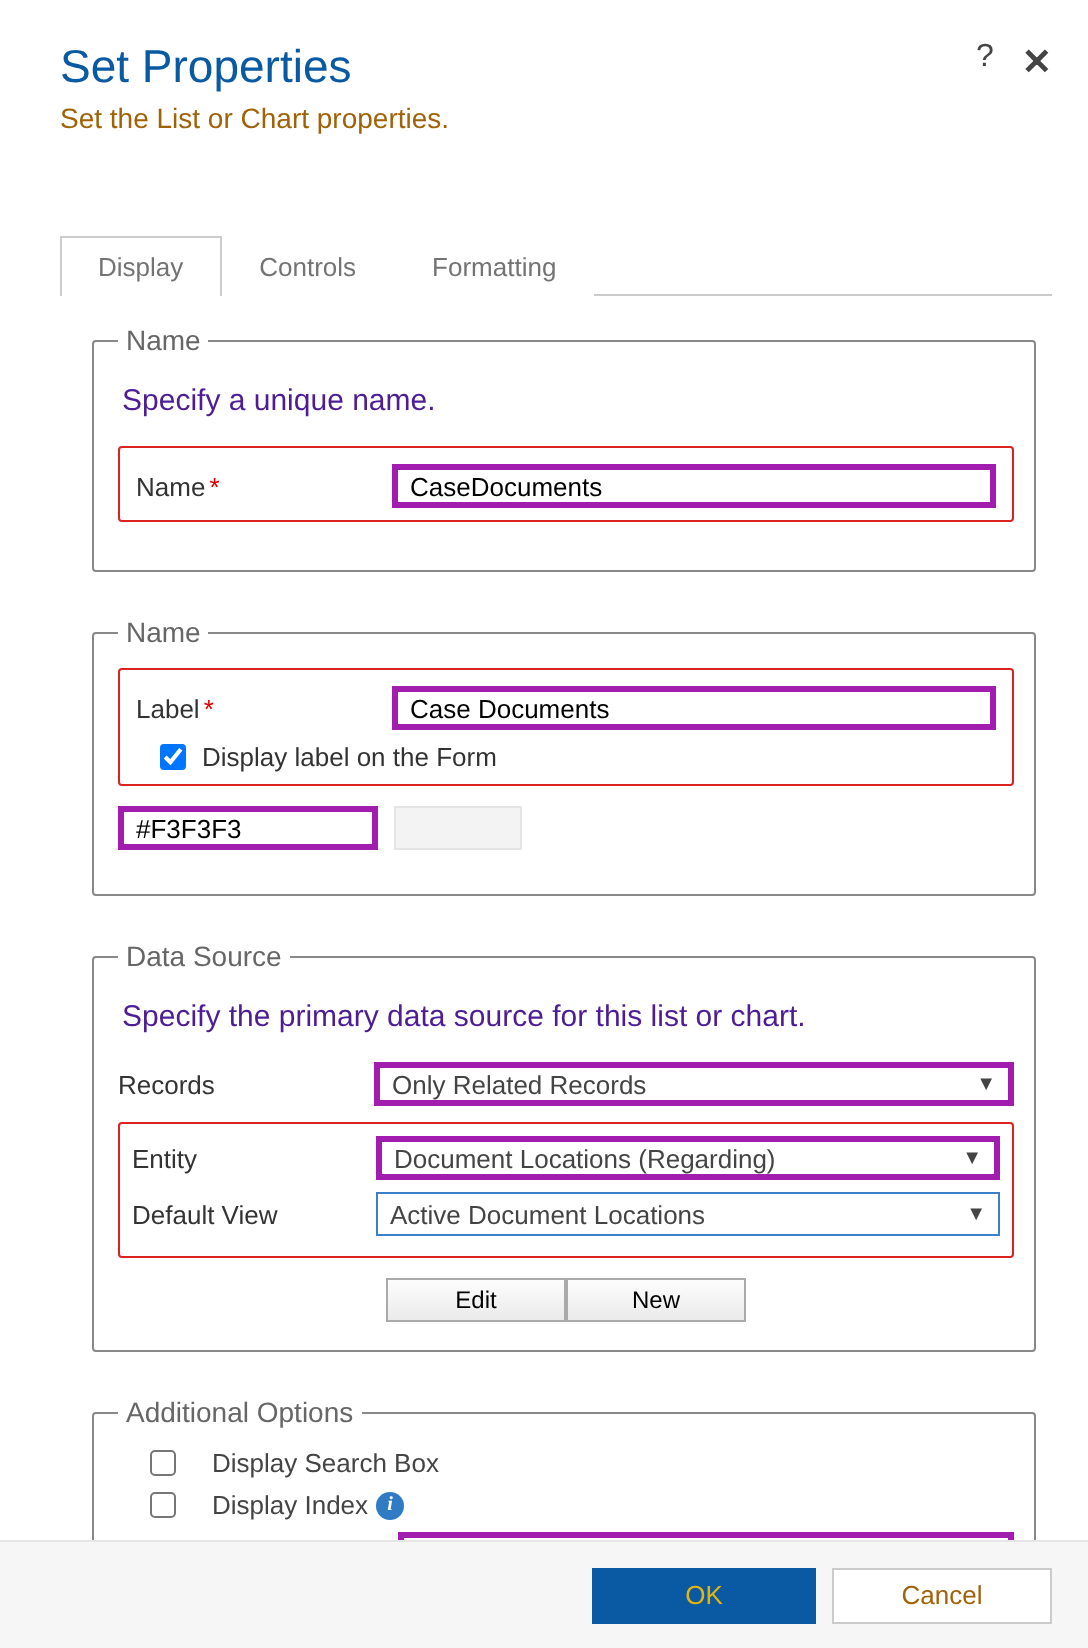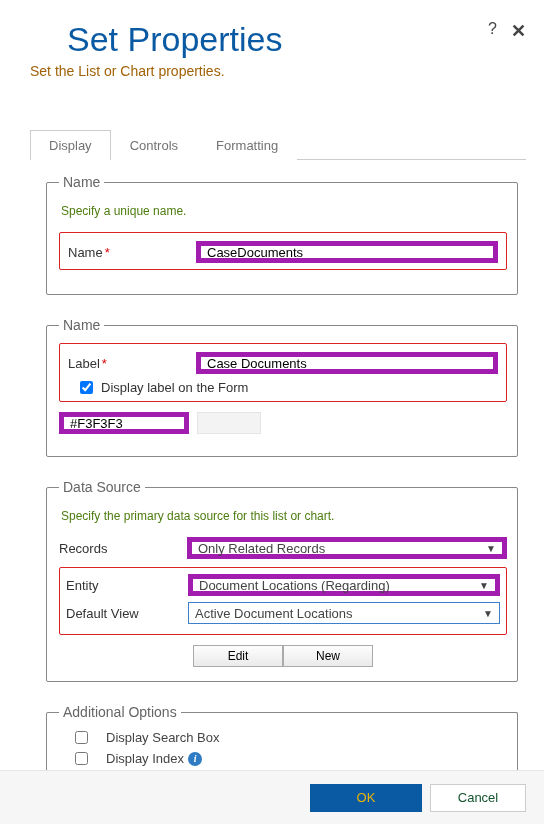--- a/index.html
+++ b/index.html
@@ -15,24 +15,23 @@
   }
   .dialog {
     padding: 20px 18px 0 30px;
   }
   .header {
     display: flex;
     align-items: flex-start;
   }
   .title {
     color: #0a5aa3;
-    font-size: 34px;
+    font-size: 23px;
     font-weight: 400;
     flex: 1;
-    margin-left: 37px;
   }
   .help-icon {
     font-size: 16px;
     color: #444;
     margin-right: 14px;
     cursor: pointer;
   }
   .close-icon {
     font-size: 18px;
     color: #444;
@@ -74,41 +73,41 @@
     padding: 10px 10px 14px 12px;
     position: relative;
     border-radius: 2px;
   }
   legend {
     padding: 0 4px;
     color: #666;
     font-size: 14px;
   }
   .helper {
-    color: #4d7c0f;
-    font-size: 12px;
+    color: #4c1d95;
+    font-size: 15px;
     margin: 4px 0 14px 2px;
   }
   .row {
     display: flex;
     align-items: center;
     margin-bottom: 8px;
   }
   .lbl {
     width: 128px;
     font-size: 13px;
     color: #333;
     flex-shrink: 0;
   }
   .req {
     color: #d00;
     margin-left: 2px;
   }
   input[type="text"], .select {
-    border: 5px solid #a21caf;
+    border: 3px solid #a21caf;
     padding: 3px 6px;
     font-size: 13px;
     font-family: inherit;
     height: 22px;
     background: #fff;
   }
   .field-w { flex: 1; }
   .select {
     flex: 1;
     display: flex;
@@ -193,24 +192,24 @@
     width: 112px;
     height: 28px;
     background: #0a5aa3;
     color: #eab308;
     border: 1px solid #0a5aa3;
     font-size: 13px;
     cursor: pointer;
     font-family: inherit;
   }
   .btn-cancel {
-    width: 96px;
+    width: 110px;
     height: 28px;
     background: #fff;
-    color: #14532d;
+    color: #a16207;
     border: 1px solid #ccc;
     font-size: 13px;
     cursor: pointer;
     font-family: inherit;
   }
   .addopts fieldset { border-bottom: none; margin-bottom: 0; }
   .chk-grid {
     display: flex;
     align-items: center;
     margin-bottom: 6px;

